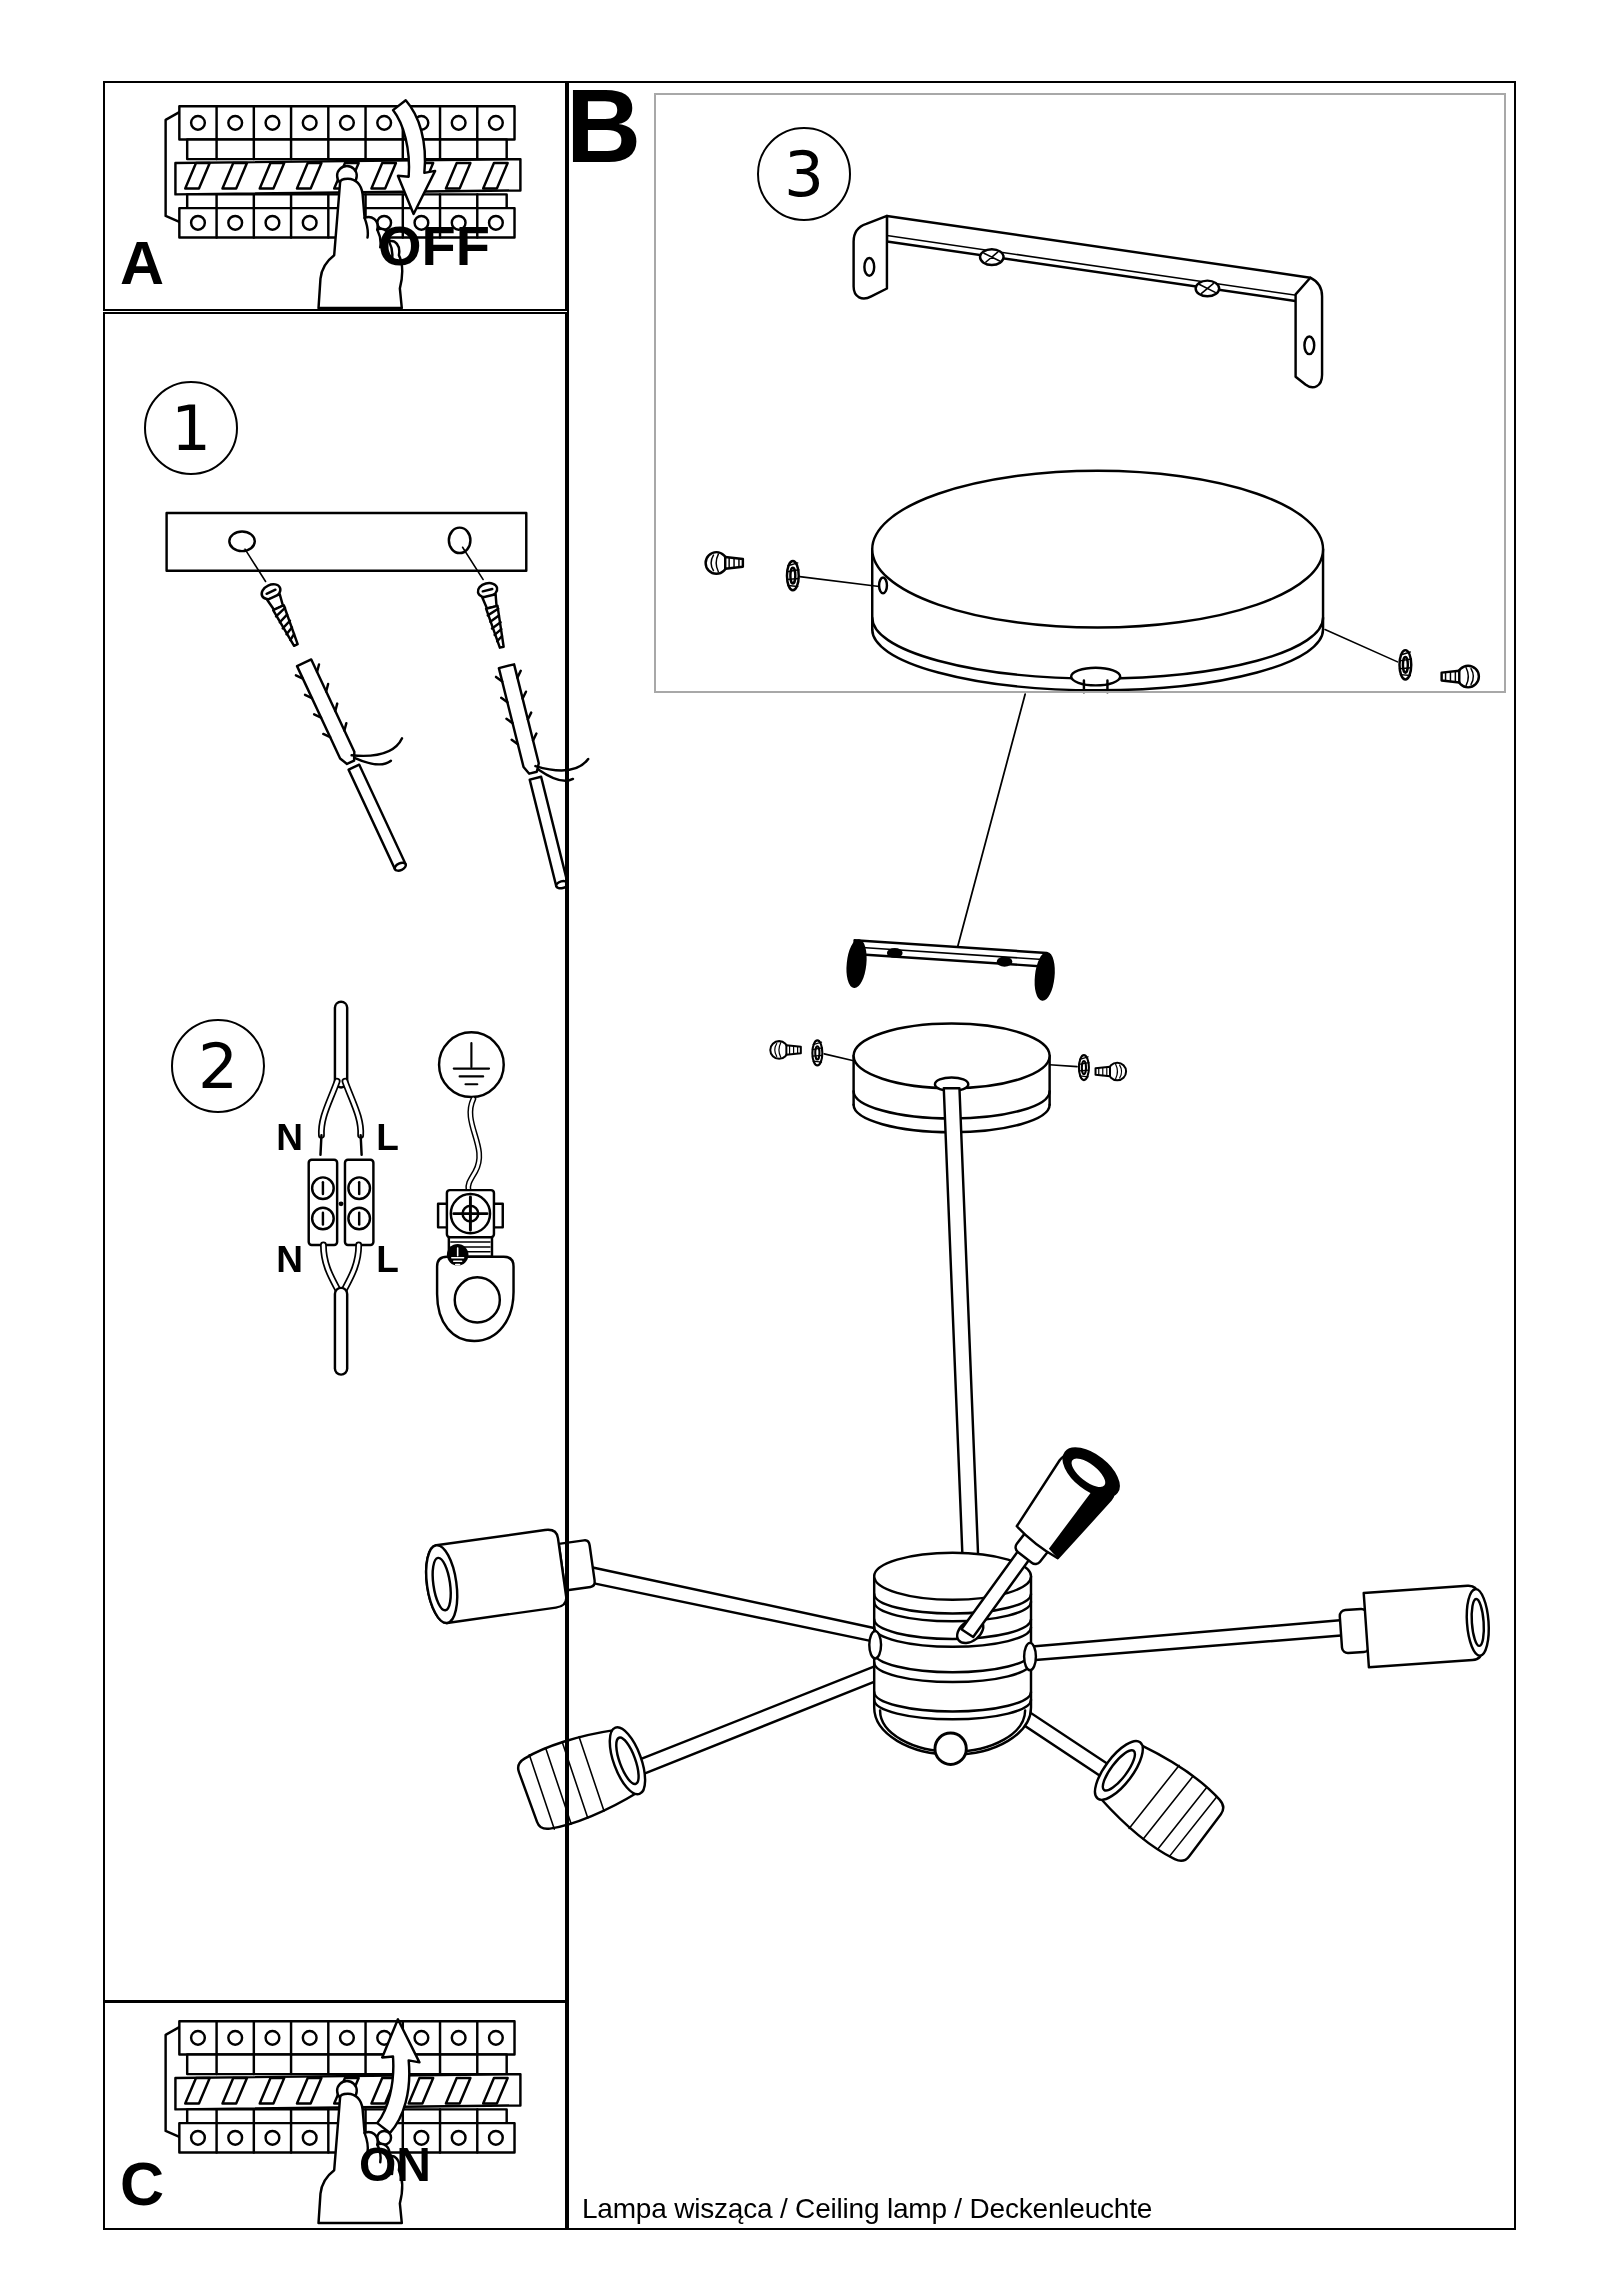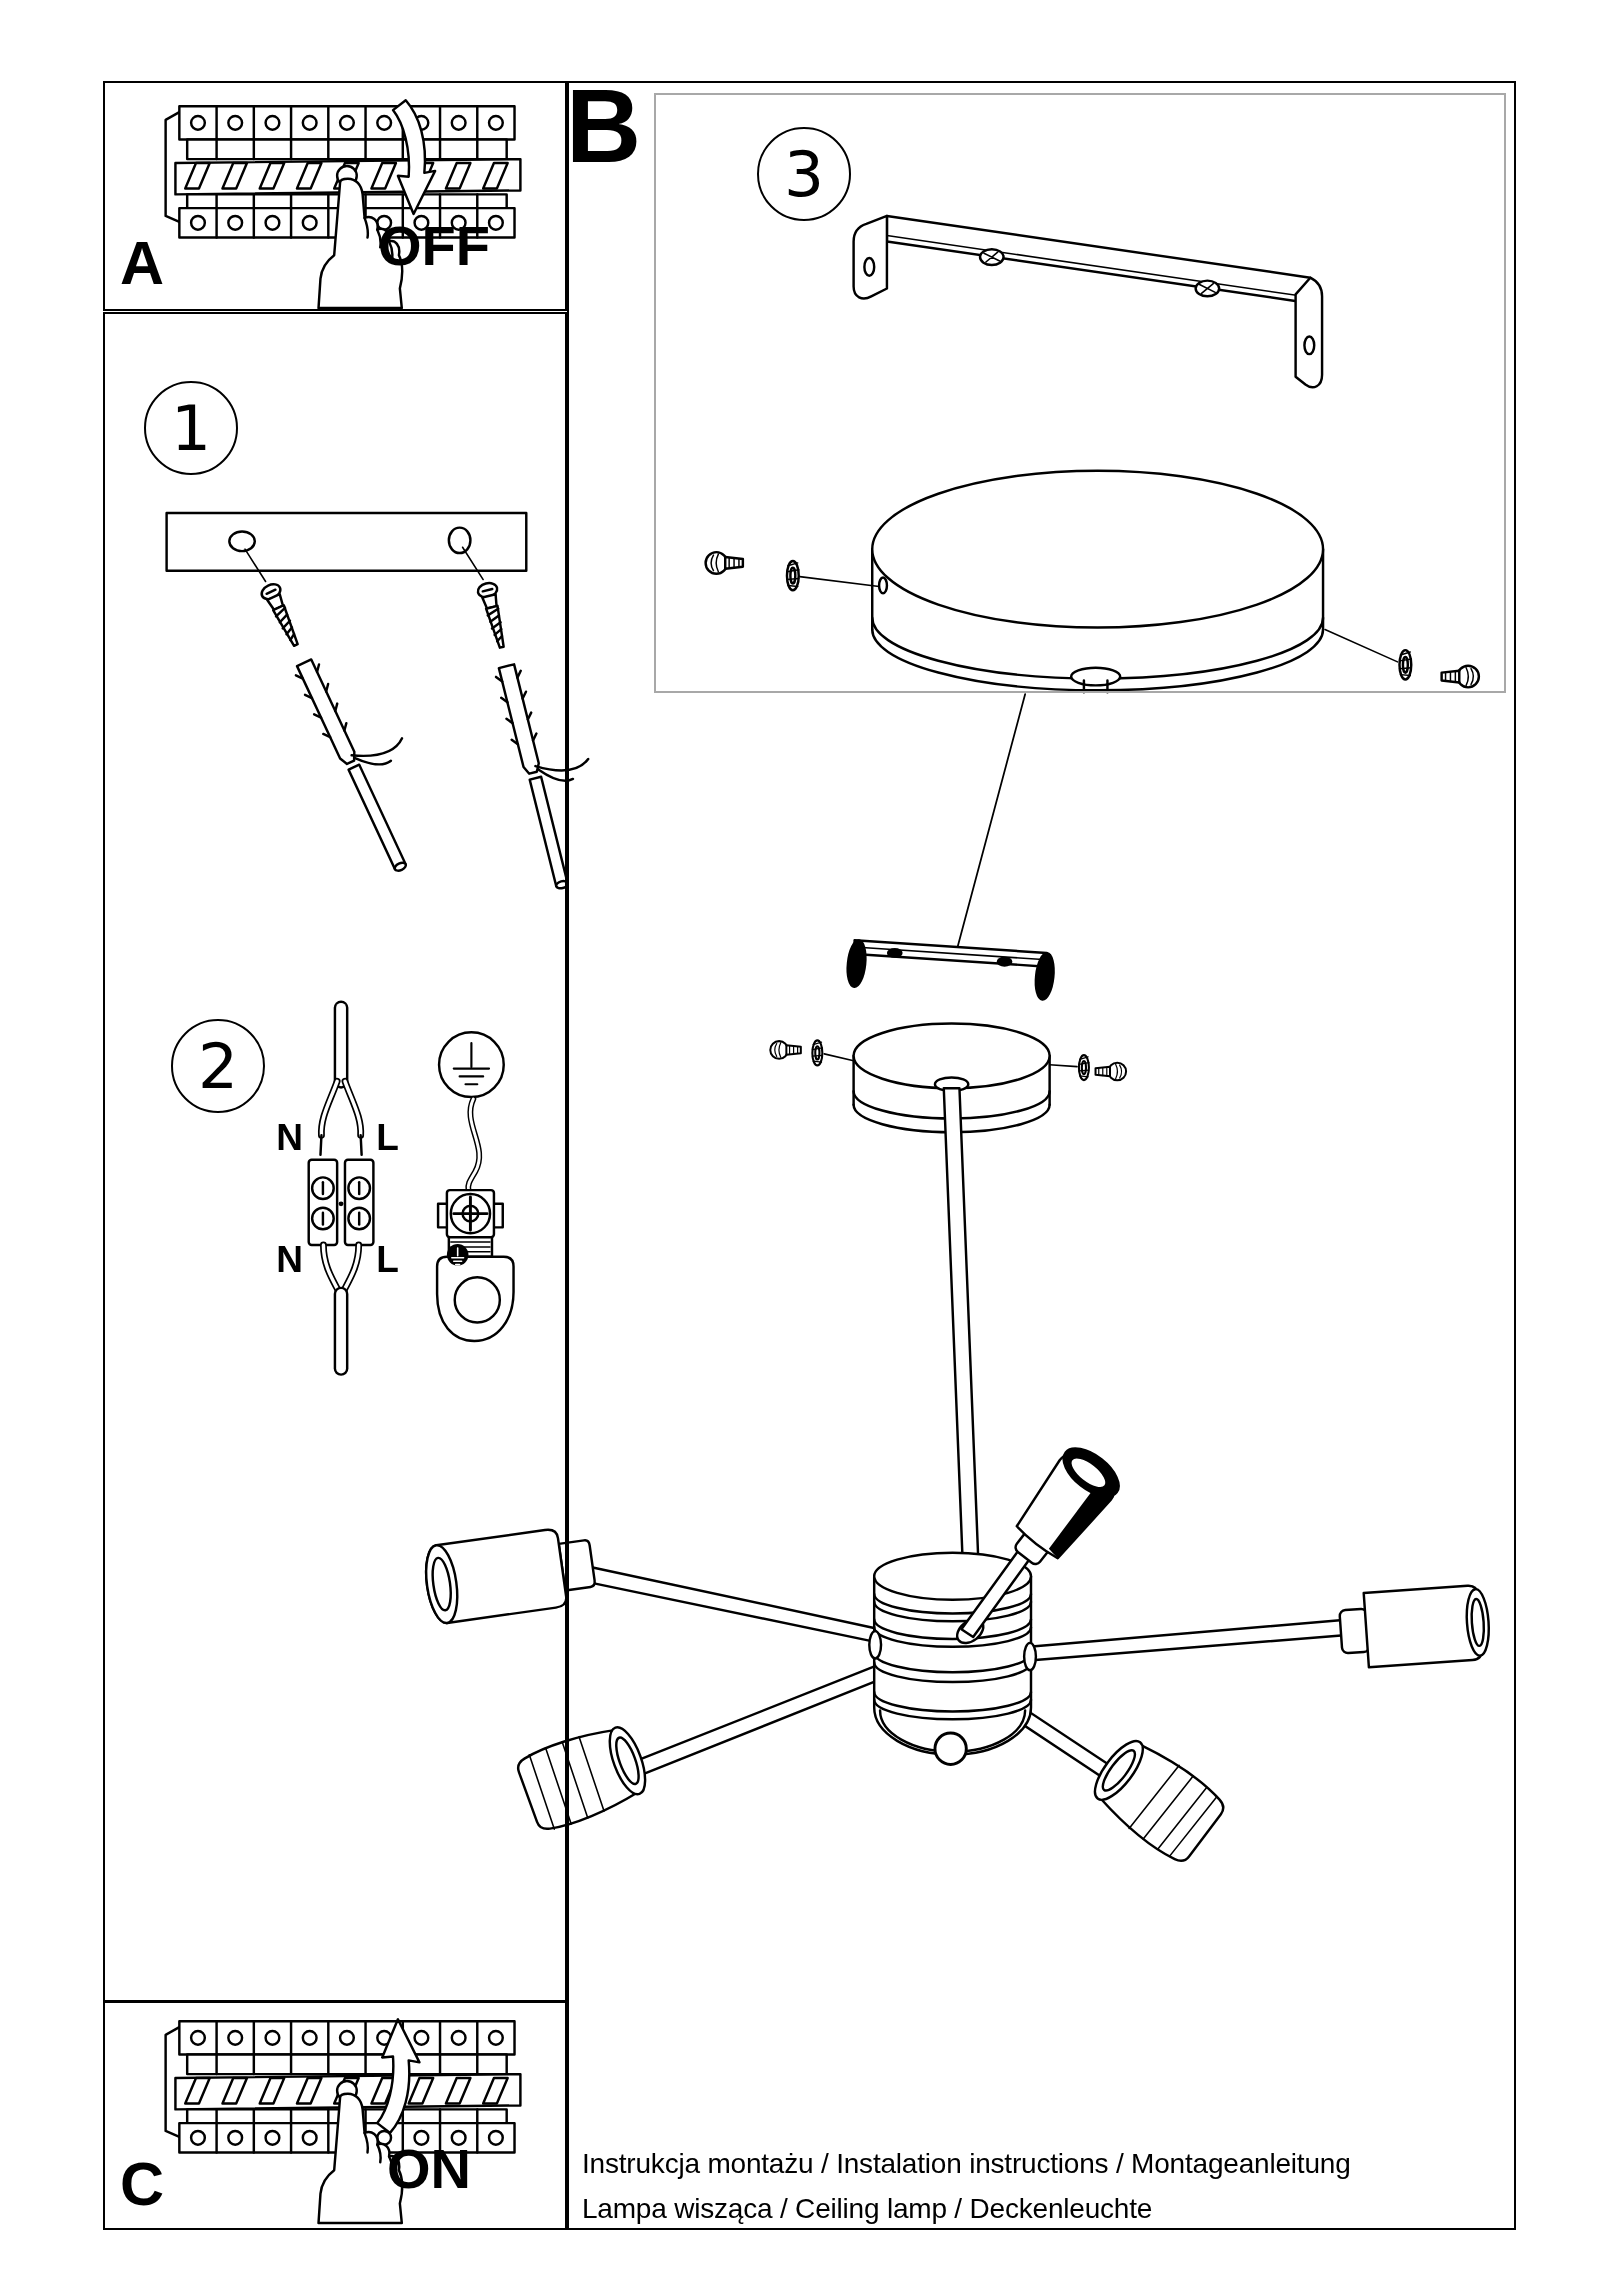--- a/index.html
+++ b/index.html
@@ -289,34 +289,33 @@
   <div class="frame" style="left:103px;top:81px;width:464px;height:230px;"></div>
   <div class="frame" style="left:103px;top:312px;width:464px;height:1690px;"></div>
   <div class="frame" style="left:103px;top:2001px;width:464px;height:229px;"></div>
   <div class="frame" style="left:567px;top:81px;width:949px;height:2149px;"></div>
   <div class="frame-grey" style="left:654px;top:93px;width:852px;height:600px;"></div>
 
   <div class="biglabel" style="left:120px;top:233px;font-size:61px;">A</div>
   <div class="biglabel" style="left:378px;top:218px;font-size:56px;">OFF</div>
   <div class="biglabel" style="left:566px;top:74px;font-size:104px;">B</div>
   <div class="biglabel" style="left:120px;top:2154px;font-size:61px;">C</div>
-  <div class="biglabel" style="left:359px;top:2141px;font-size:56px;margin-left:28px;">ON</div>
+  <div class="biglabel" style="left:359px;top:2141px;font-size:48px;">ON</div>
 
   <div class="stepcircle" style="left:144px;top:381px;">
     <span>1</span>
   </div>
   <div class="stepcircle" style="left:171px;top:1019px;">
     <span>2</span>
   </div>
   <div class="stepcircle" style="left:757px;top:127px;">
     <span>3</span>
   </div>
 
   <div class="nl" style="left:268px;top:1117px;">N</div>
   <div class="nl" style="left:366px;top:1117px;">L</div>
   <div class="nl" style="left:268px;top:1239px;">N</div>
   <div class="nl" style="left:366px;top:1239px;">L</div>
 
-  <div class="footer-line" style="top:2148px;">Instrukcja montażu / Instalation instructions / Montageanleitung</div>
   <div class="footer-line" style="top:2193px;">Lampa wisząca / Ceiling lamp / Deckenleuchte</div>
 
 </div>
 
 
 </body></html>

